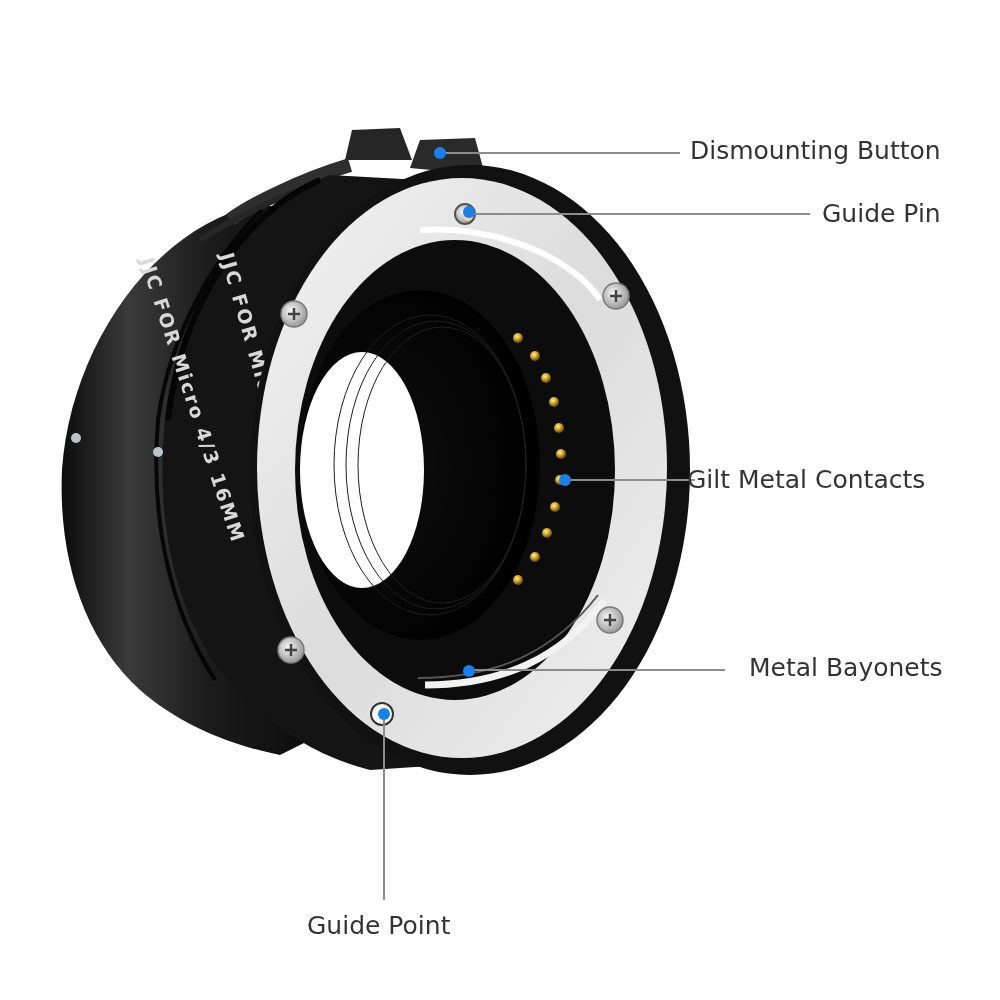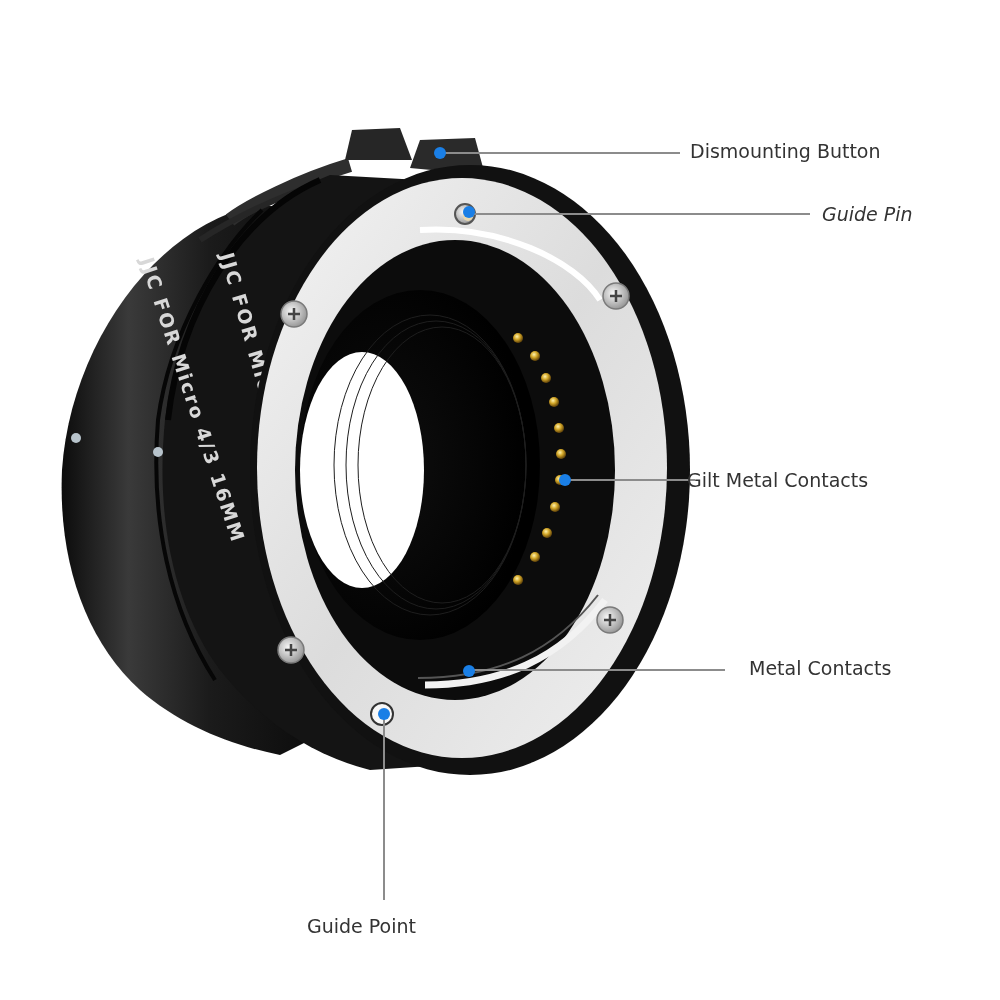--- a/index.html
+++ b/index.html
@@ -1,19 +1,19 @@
 <!DOCTYPE html>
 <html><head>
 <meta charset="utf-8">
 <style>
   html, body { margin: 0; padding: 0; background: #ffffff; }
   body { width: 1000px; height: 1000px; position: relative; overflow: hidden;
          font-family: "DejaVu Sans", sans-serif; }
   #stage { position: absolute; left: 0; top: 0; width: 1000px; height: 1000px; }
-  .callout-label { position: absolute; color: #333333; font-size: 19px; line-height: 30px;
+  .callout-label { position: absolute; color: #333333; font-size: 25px; line-height: 30px;
                    white-space: nowrap; font-family: "DejaVu Sans", sans-serif; }
   .ring-text { font-family: "DejaVu Sans", sans-serif; font-weight: bold; fill: #d8d8d8; font-size: 19px; letter-spacing: 2px; }
 </style>
 </head>
 <body>
 
 <svg id="stage" viewBox="0 0 1000 1000" xmlns="http://www.w3.org/2000/svg">
   <defs>
     <linearGradient id="bodyGrad" x1="0" y1="0" x2="1" y2="0">
       <stop offset="0" stop-color="#0c0c0c"></stop>
@@ -135,16 +135,16 @@
   <g fill="#1a7fe6">
     <circle cx="440" cy="153" r="6"></circle>
     <circle cx="469" cy="212" r="6"></circle>
     <circle cx="565" cy="480" r="6"></circle>
     <circle cx="469" cy="671" r="6"></circle>
     <circle cx="384" cy="714" r="6"></circle>
   </g>
 </svg>
 
 <div class="callout-label" style="left:690px; top:136px;">Dismounting Button</div>
-<div class="callout-label" style="left:822px; top:199px;font-style:italic;">Guide Pin</div>
+<div class="callout-label" style="left:822px; top:199px;">Guide Pin</div>
 <div class="callout-label" style="left:687px; top:465px;">Gilt Metal Contacts</div>
-<div class="callout-label" style="left:749px; top:653px;">Metal Contacts</div>
+<div class="callout-label" style="left:749px; top:653px;">Metal Bayonets</div>
 <div class="callout-label" style="left:307px; top:911px;">Guide Point</div>
 
 </body></html>

